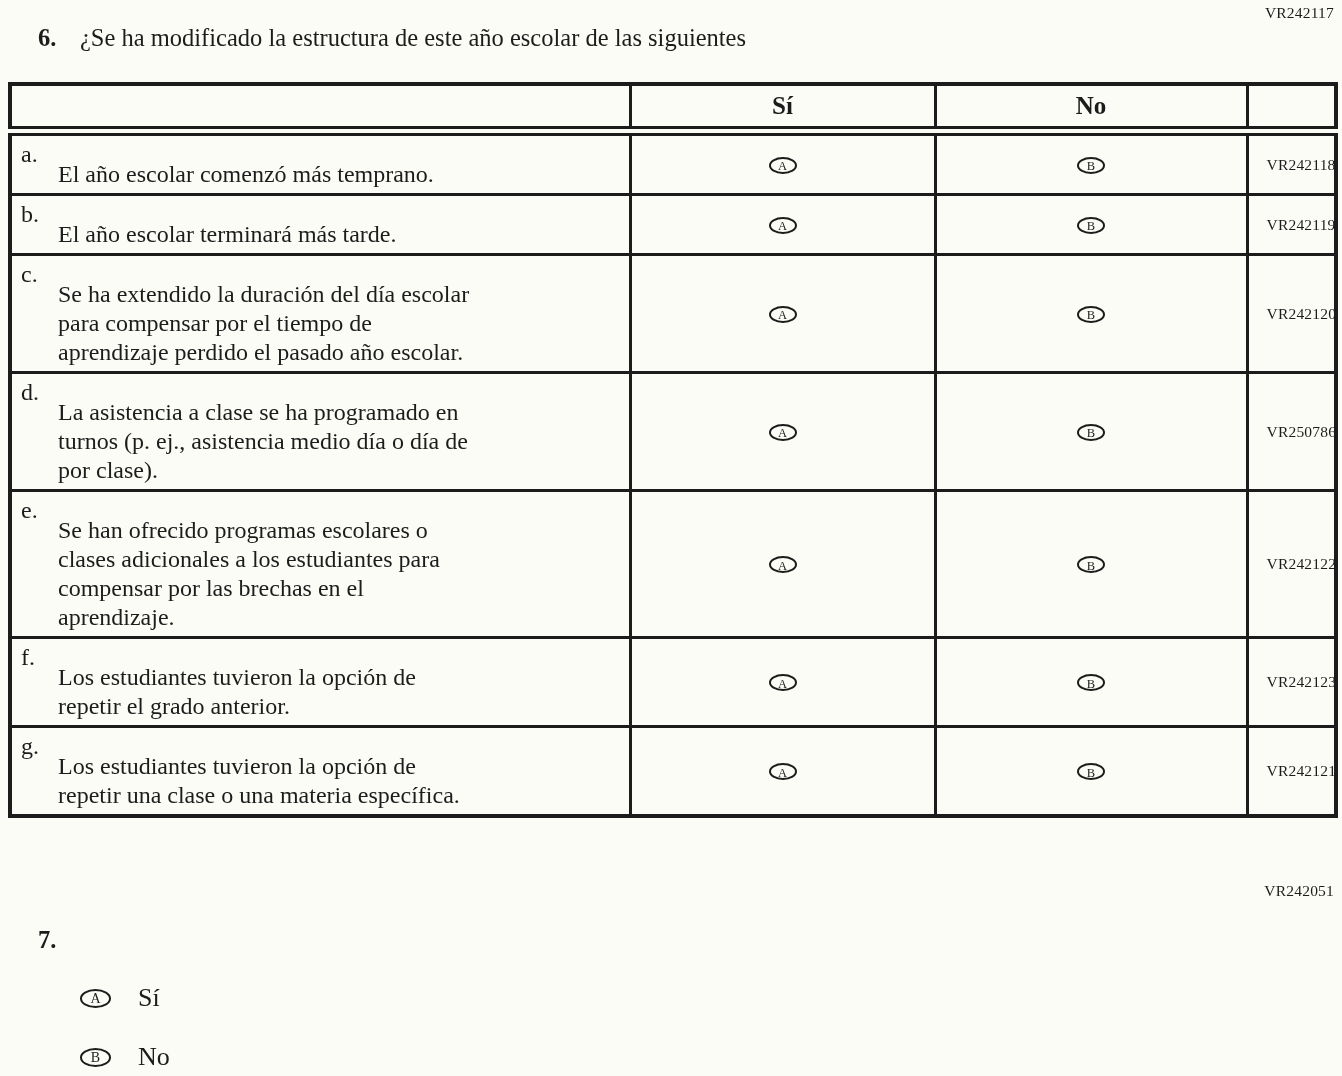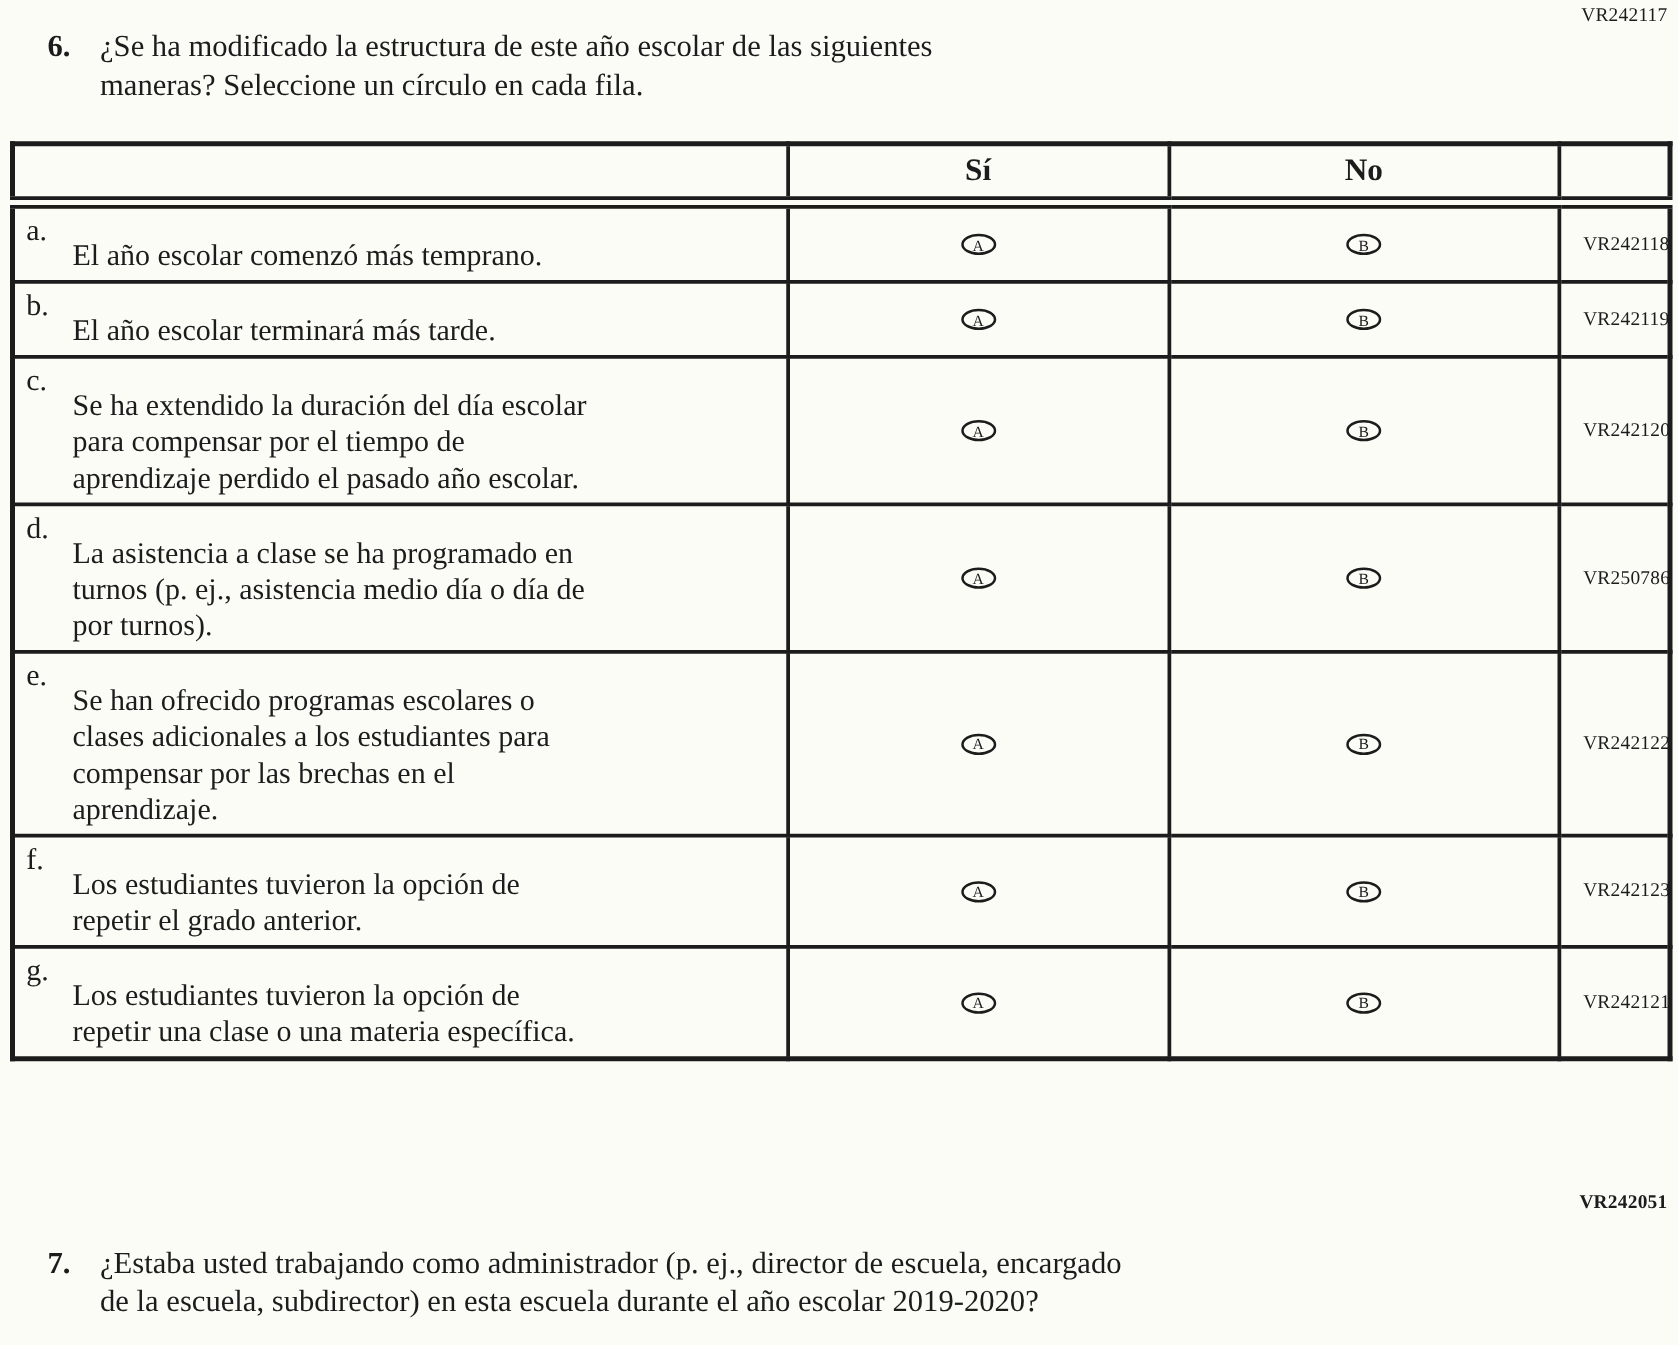--- a/index.html
+++ b/index.html
@@ -19,21 +19,21 @@
     width:1342px;height:1076px;
     padding:4px 8px 0 8px;
     overflow:hidden;
   }
   .var-code{
     text-align:right;
     font-size:15.5px;
     line-height:18px;
     letter-spacing:0.2px;
   }
-  .mid-code{margin-top:104px;font-weight:bold;}
+  .mid-code{margin-top:64px;}
   .question-block{
     display:flex;
     margin-left:30px;
     font-size:24.5px;
     line-height:31px;
   }
   .q7-block{margin-top:24px;}
   .qnum{
     font-weight:bold;
     width:42px;
@@ -110,21 +110,20 @@
 <body>
 
 <div class="page">
 
   <div class="var-code">VR242117</div>
 
   <div class="question-block">
     <span class="qnum">6.</span>
     <div class="qtext">
         <div><span>¿Se ha modificado la estructura de </span><span class="bold">este año escolar</span><span> de las siguientes</span></div>
-        <div><span>maneras? Seleccione </span><span class="bold">un</span><span> círculo en cada fila.</span></div>
       </div>
   </div>
 
   <table class="grid">
     <colgroup>
       <col style="width:620px">
       <col style="width:305px">
       <col style="width:312px">
       <col style="width:89px">
     </colgroup>
@@ -190,21 +189,21 @@
             </span></td>
           <td class="code-cell">VR242120</td>
         </tr>
         <tr>
           <td class="item-cell">
             <div class="item-inner">
               <span class="row-letter">d.</span>
               <div class="row-text">
                 <div>La asistencia a clase se ha programado en</div>
                 <div>turnos (p. ej., asistencia medio día o día de</div>
-                <div>por turnos).</div>
+                <div>por clase).</div>
               </div>
             </div>
           </td>
           <td class="bubble-cell"><span class="bubble">
               <span>A</span>
             </span></td>
           <td class="bubble-cell"><span class="bubble">
               <span>B</span>
             </span></td>
           <td class="code-cell">VR250786</td>
@@ -265,24 +264,20 @@
             </span></td>
           <td class="code-cell">VR242121</td>
         </tr>
       </tbody>
   </table>
 
   <div class="var-code mid-code">VR242051</div>
 
   <div class="question-block q7-block">
     <span class="qnum">7.</span>
-    <div class="qtext">
-        <div><span>¿Estaba usted trabajando como administrador (p. ej., director de escuela, encargado</span></div>
-        <div><span>de la escuela, subdirector) en esta escuela durante el año escolar 2019-2020?</span></div>
-      </div>
   </div>
 
   <div class="options">
     <div class="option">
       <span class="bubble">
           <span>A</span>
         </span>
       <span class="option-label">Sí</span>
     </div>
     <div class="option">

